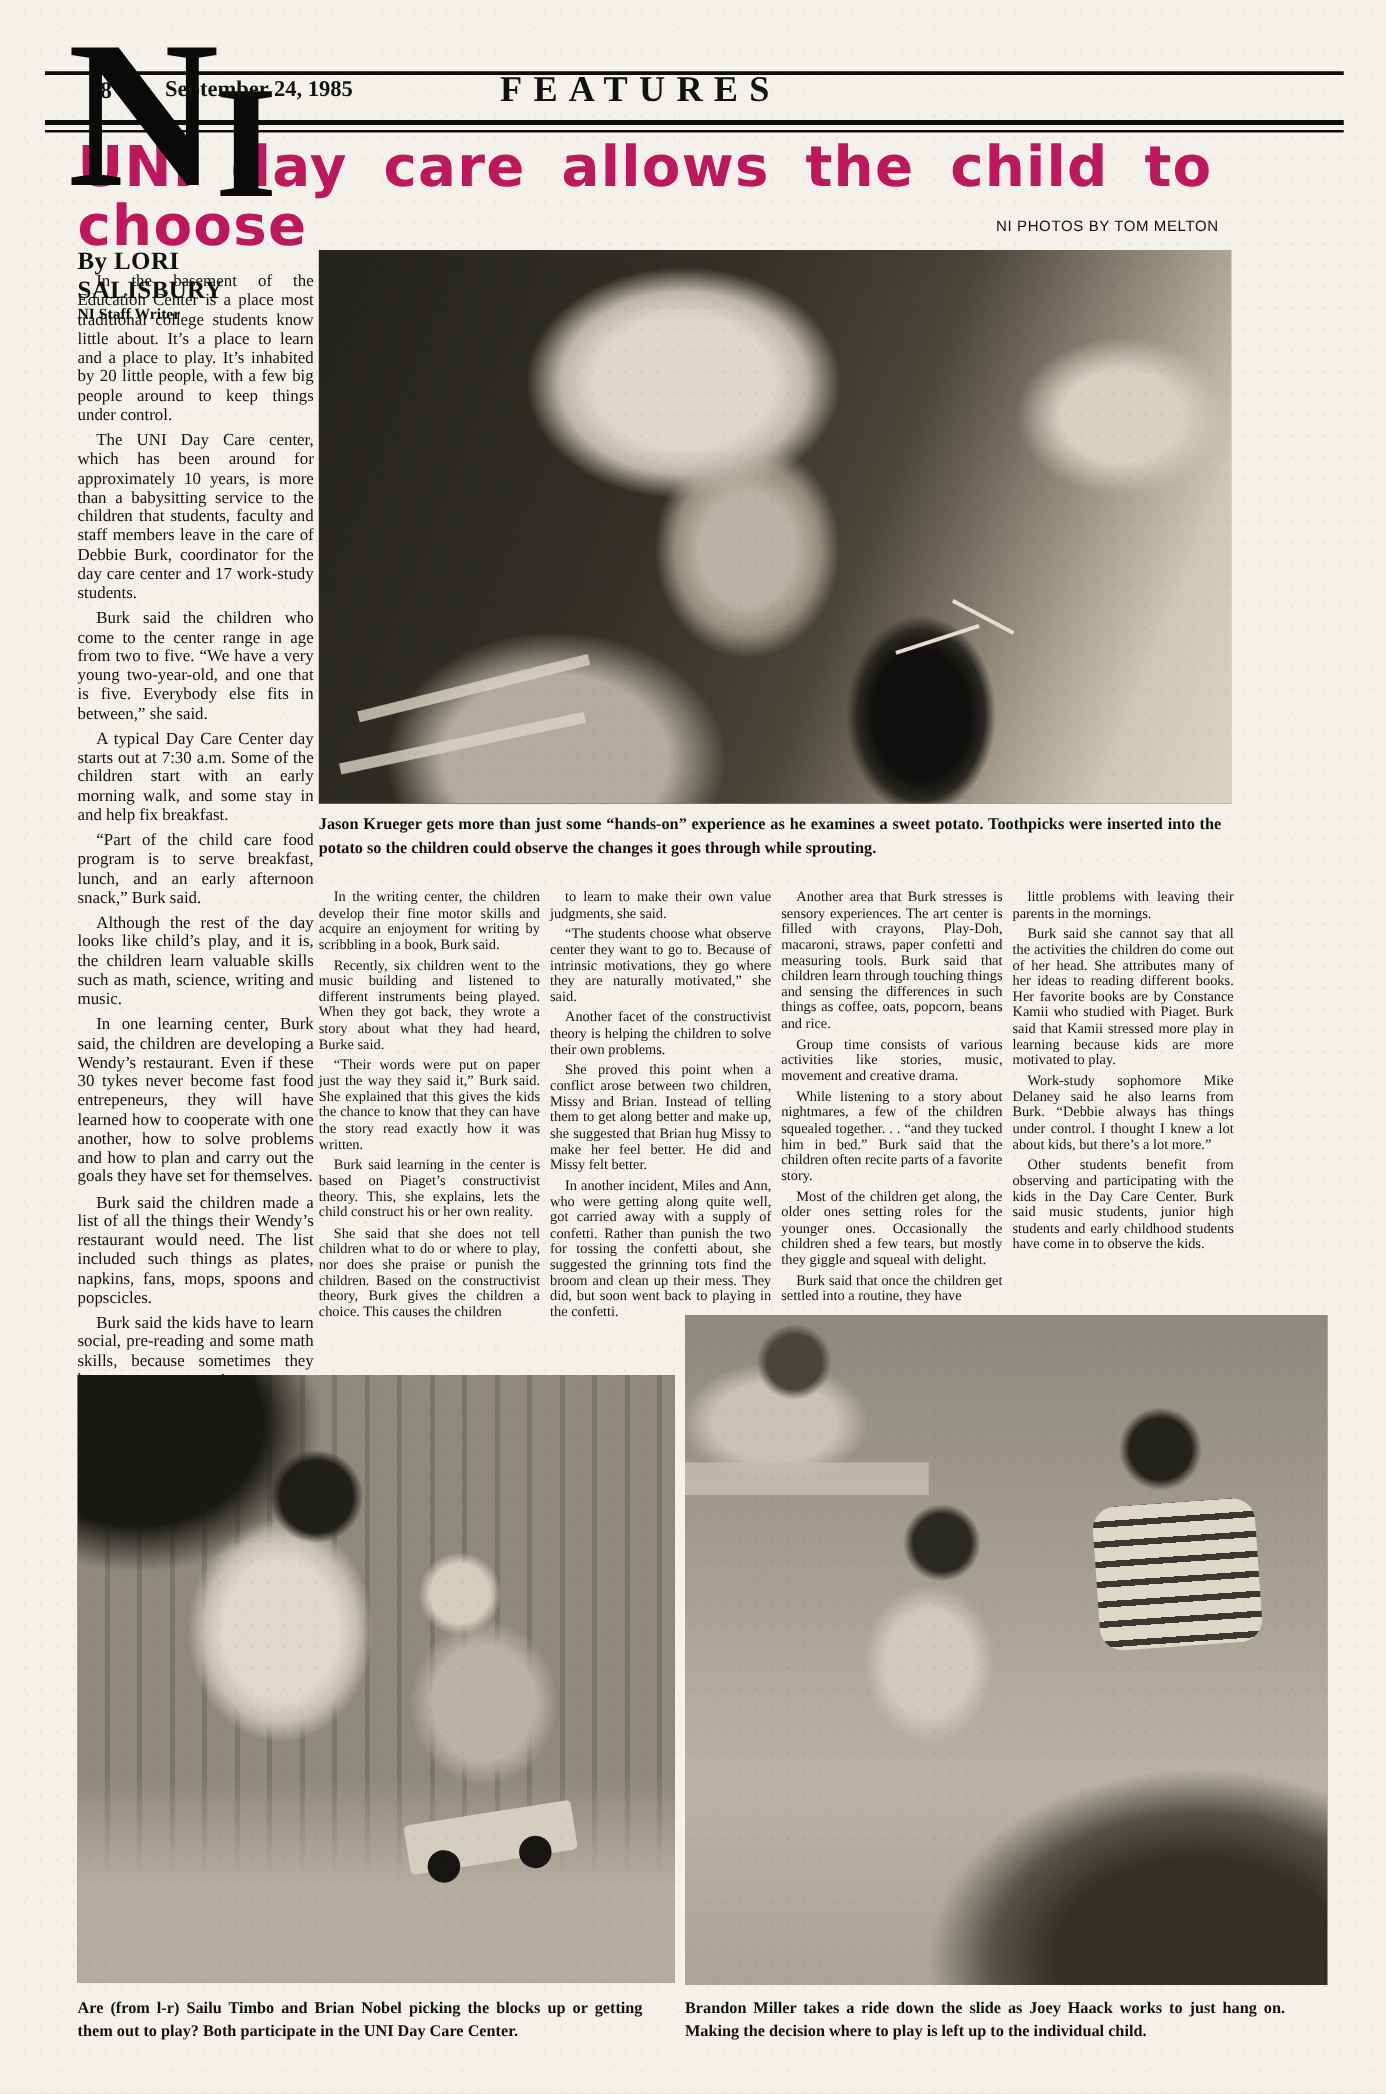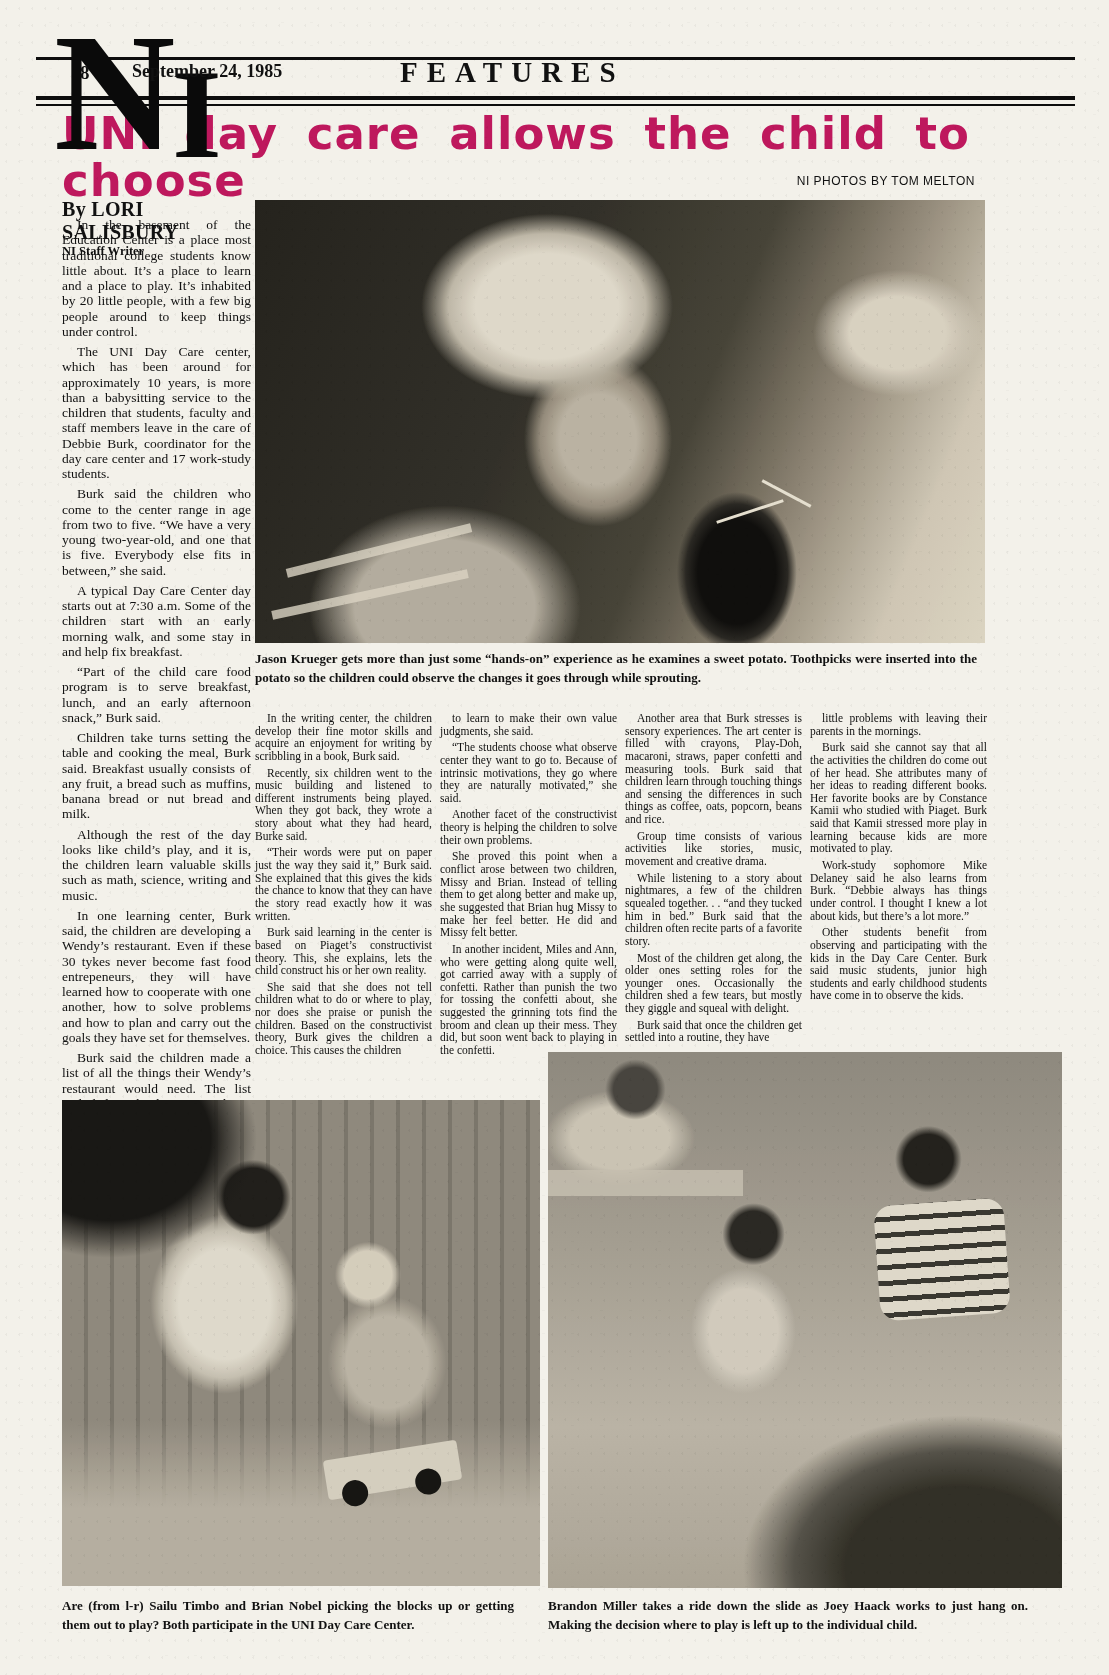--- a/index.html
+++ b/index.html
@@ -122,21 +122,20 @@
     <div class="stripe stripe2"></div>
   </div>
   <p class="caption main-caption">Jason Krueger gets more than just some “hands-on” experience as he examines a sweet potato. Toothpicks  were inserted into the potato so the children could observe the changes it goes through while sprouting.</p>
 
   <div class="col col1">
     <p>In the basement of the Education Center is a place most traditional college students know little about. It’s a place to learn and a place to play. It’s inhabited by 20 little people, with a few big people around to keep things under control.</p>
     <p>The UNI Day Care center, which has been around for approximately 10 years, is more than a babysitting service to the children that students, faculty and staff members leave in the care of Debbie Burk, coordinator for the day care center and 17 work-study students.</p>
     <p>Burk said the children who come to the center range in age from two to five. “We have a very young two-year-old, and one that is five. Everybody else fits in between,” she said.</p>
     <p>A typical Day Care Center day starts out at 7:30 a.m. Some of the children start with an early morning walk, and some stay in and help fix breakfast.</p>
     <p>“Part of the child care food program is to serve breakfast, lunch, and an early afternoon snack,” Burk said.</p>
-    <p>Children take turns setting the table and cooking the meal, Burk said. Breakfast usually consists of any fruit, a bread such as muffins, banana bread or nut bread and milk.</p>
     <p>Although the rest of the day looks like child’s play, and it is, the children learn valuable skills such as math, science, writing and music.</p>
     <p>In one learning center, Burk said, the children are developing a Wendy’s restaurant. Even if these 30 tykes never become fast food entrepeneurs, they will have learned how to cooperate with one another, how to solve problems and how to plan and carry out the goals they have set for themselves.</p>
     <p>Burk said the children made a list of all the things their Wendy’s restaurant would need. The list included such things as plates, napkins, fans, mops, spoons and popscicles.</p>
     <p>Burk said the kids have to learn social, pre-reading and some math skills, because sometimes they have to vote on major restaurant decisions.</p>
   </div>
   <div class="col colsm col2">
     <p>In the writing center, the children develop their fine motor skills and acquire an enjoyment for writing by scribbling in a book, Burk said.</p>
     <p>Recently, six children went to the music building and listened to different instruments being played. When they got back, they wrote a story about what they had heard, Burke said.</p>
     <p>“Their words were put on paper just the way they said it,” Burk said. She explained that this gives the kids the chance to know that they can have the story read exactly how it was written.</p>
     <p>Burk said learning in the center is based on Piaget’s constructivist theory. This, she explains, lets the child construct his or her own reality.</p>

